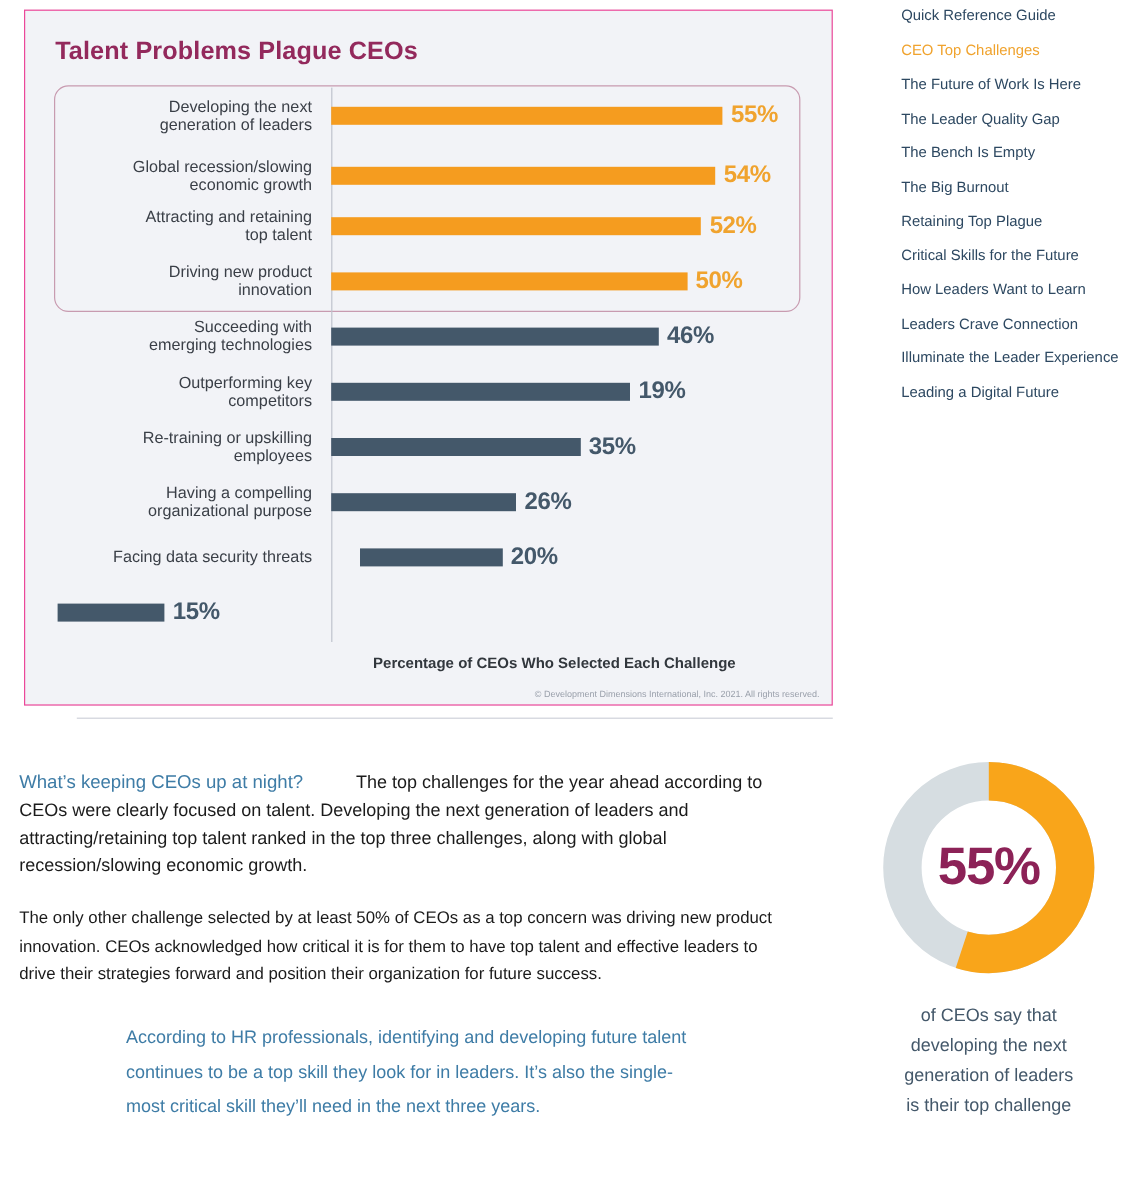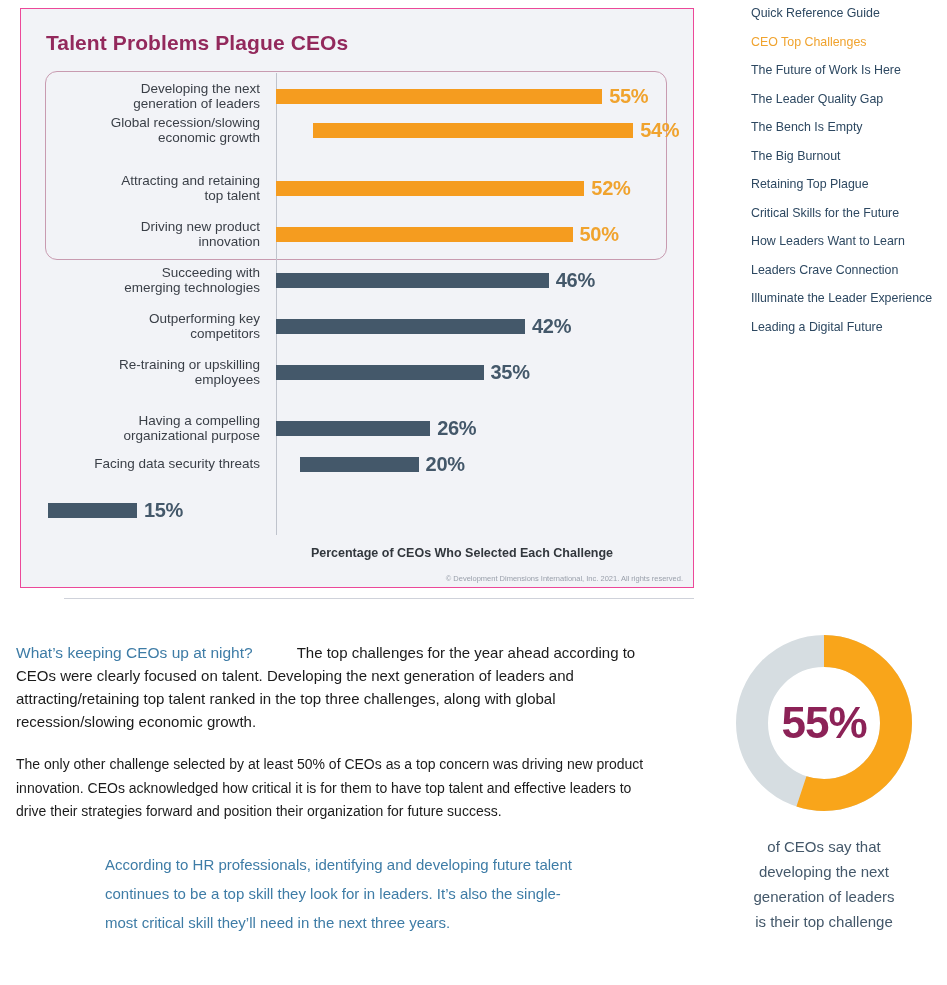--- a/index.html
+++ b/index.html
@@ -206,21 +206,21 @@
     <div id="y-axis-line"></div>
     <div id="bars-container">
         <div class="bar-row" style="top: 0px;">
           <div class="bar-label">Developing the next
 generation of leaders</div>
           <div class="bar-wrap">
             <div class="bar orange" style="width: 326.15px;"></div>
             <div class="bar-value orange">55%</div>
           </div>
         </div>
-        <div class="bar-row" style="top: 34px; gap: 37px;">
+        <div class="bar-row" style="top: 50px;">
           <div class="bar-label">Global recession/slowing
 economic growth</div>
           <div class="bar-wrap">
             <div class="bar orange" style="width: 320.22px;"></div>
             <div class="bar-value orange">54%</div>
           </div>
         </div>
         <div class="bar-row" style="top: 92px;">
           <div class="bar-label">Attracting and retaining
 top talent</div>
@@ -243,32 +243,32 @@
           <div class="bar-wrap">
             <div class="bar dark" style="width: 272.78px;"></div>
             <div class="bar-value dark">46%</div>
           </div>
         </div>
         <div class="bar-row" style="top: 230px;">
           <div class="bar-label">Outperforming key
 competitors</div>
           <div class="bar-wrap">
             <div class="bar dark" style="width: 249.06px;"></div>
-            <div class="bar-value dark">42%</div>
+            <div class="bar-value dark">19%</div>
           </div>
         </div>
         <div class="bar-row" style="top: 276px;">
           <div class="bar-label">Re-training or upskilling
 employees</div>
           <div class="bar-wrap">
             <div class="bar dark" style="width: 207.55px;"></div>
             <div class="bar-value dark">35%</div>
           </div>
         </div>
-        <div class="bar-row" style="top: 332px;">
+        <div class="bar-row" style="top: 322px;">
           <div class="bar-label">Having a compelling
 organizational purpose</div>
           <div class="bar-wrap">
             <div class="bar dark" style="width: 154.18px;"></div>
             <div class="bar-value dark">26%</div>
           </div>
         </div>
         <div class="bar-row" style="top: 368px; gap: 24px;">
           <div class="bar-label">Facing data security threats</div>
           <div class="bar-wrap">

